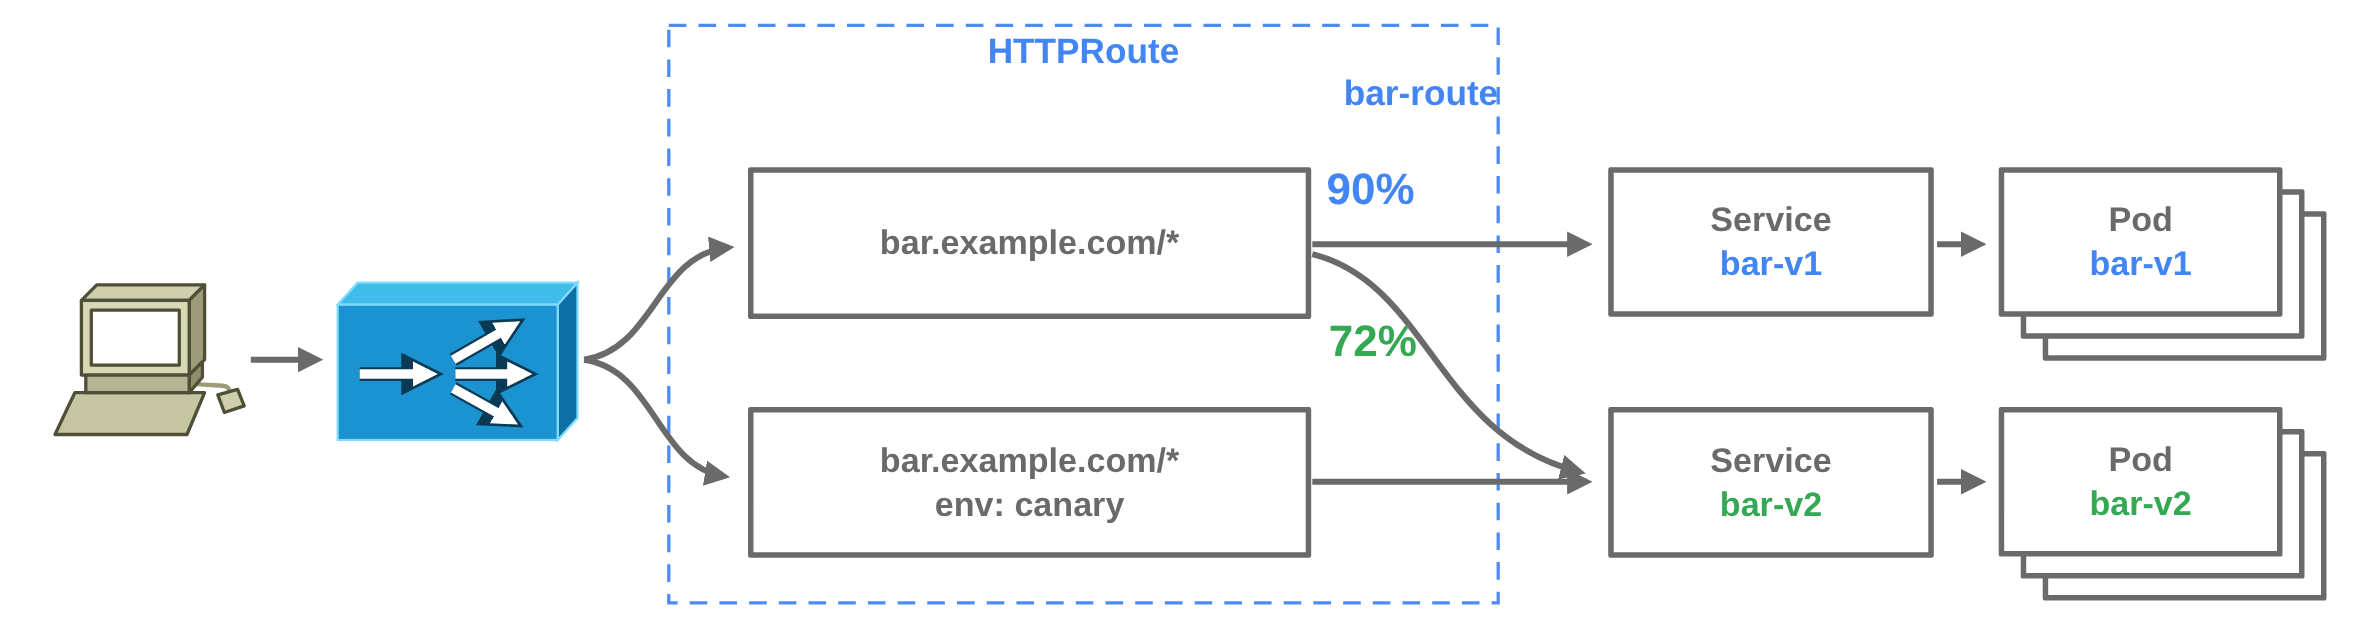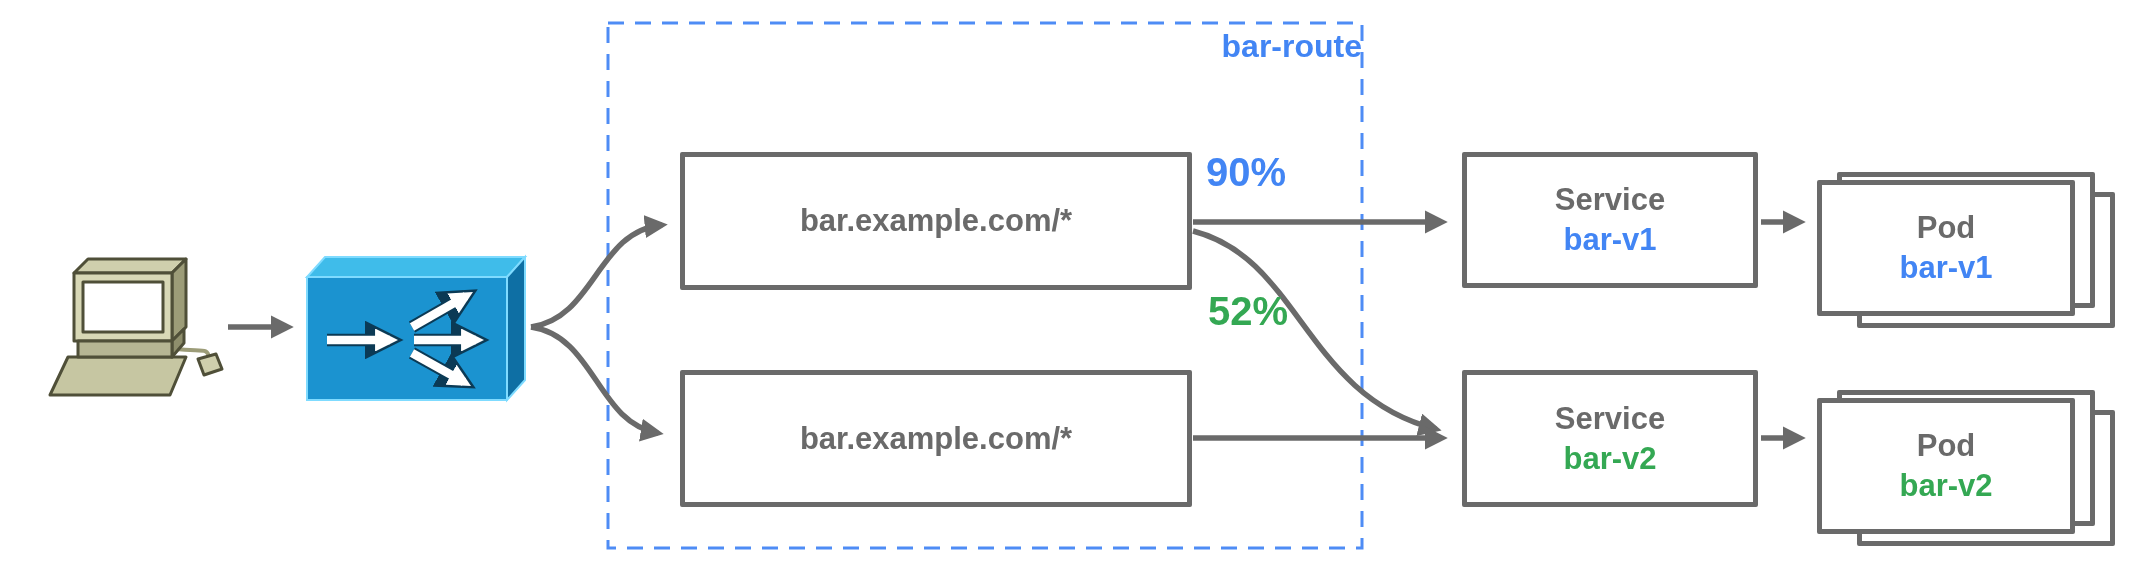--- a/index.html
+++ b/index.html
@@ -24,21 +24,21 @@
   .pod-2 { left:1817px; top:370px; }
   .card {
     position:absolute; width:258px; height:136px; background:#ffffff;
     border:5px solid #6A6A6A; border-radius:2px;
   }
   .card.c3 { left:40px; top:40px; }
   .card.c2 { left:20px; top:20px; }
   .podmain {
     position:absolute; left:0; top:0; width:258px; height:136px; background:#ffffff;
     border:5px solid #6A6A6A; border-radius:2px; display:flex; flex-direction:column;
-    align-items:center; justify-content:center; color:#6A6A6A; font-size:31px; line-height:40px;margin-top:28px;
+    align-items:center; justify-content:center; color:#6A6A6A; font-size:31px; line-height:40px;
   }
   .lb-label {
     position:absolute; left:270px; top:149px; width:310px; text-align:center;
     font-size:33px; color:#757575; z-index:3; white-space:nowrap;
   }
   .group-title {
     position:absolute; left:608px; top:27px; width:754px; text-align:center;
     font-size:32px; line-height:38px; z-index:3;
   }
   .weight { position:absolute; font-size:40px; z-index:3; }
@@ -101,33 +101,35 @@
         <path d="M327 340 H 390" marker-end="url(#ahw)"></path>
         <path d="M414 340 H 476" marker-end="url(#ahw)"></path>
         <path d="M412 327 L 466 296" marker-end="url(#ahw)"></path>
         <path d="M412 353 L 464 382" marker-end="url(#ahw)"></path>
       </g>
     </g>
   </svg>
 
 
   <div class="group-title">
+    <div style="color: rgb(66, 133, 244);">HTTPRoute</div>
     <div style="color: rgb(66, 133, 244); text-align: right;">bar-route</div>
   </div>
 
   <div class="box route-1">
     <div>bar.example.com/*</div>
   </div>
 
   <div class="box route-2">
     <div>bar.example.com/*</div>
+    <div>env: canary</div>
   </div>
 
   <div class="weight w90" style="color: rgb(66, 133, 244);">90%</div>
-  <div class="weight w10" style="color: rgb(52, 168, 83);">52%</div>
+  <div class="weight w10" style="color: rgb(52, 168, 83);">72%</div>
 
   <div class="box svc-1">
     <div>Service</div>
     <div style="color: rgb(66, 133, 244);">bar-v1</div>
   </div>
 
   <div class="box svc-2">
     <div>Service</div>
     <div style="color: rgb(52, 168, 83);">bar-v2</div>
   </div>

